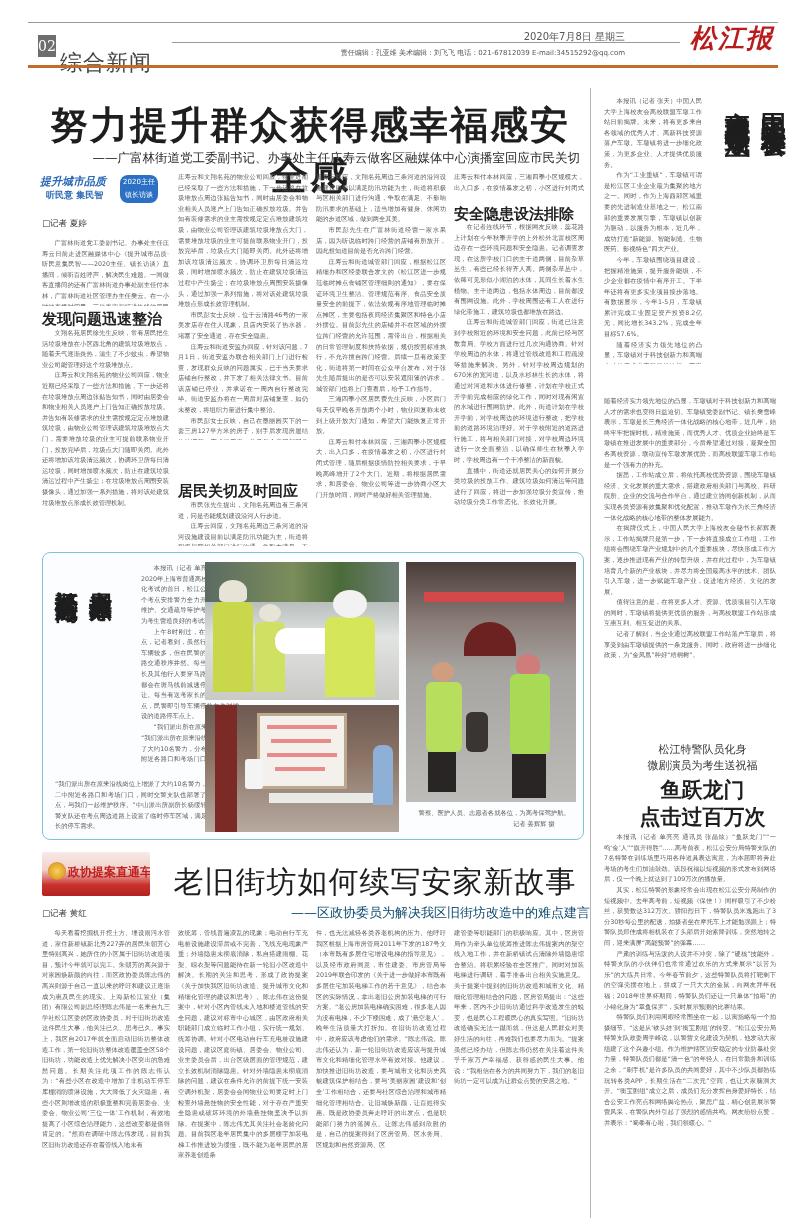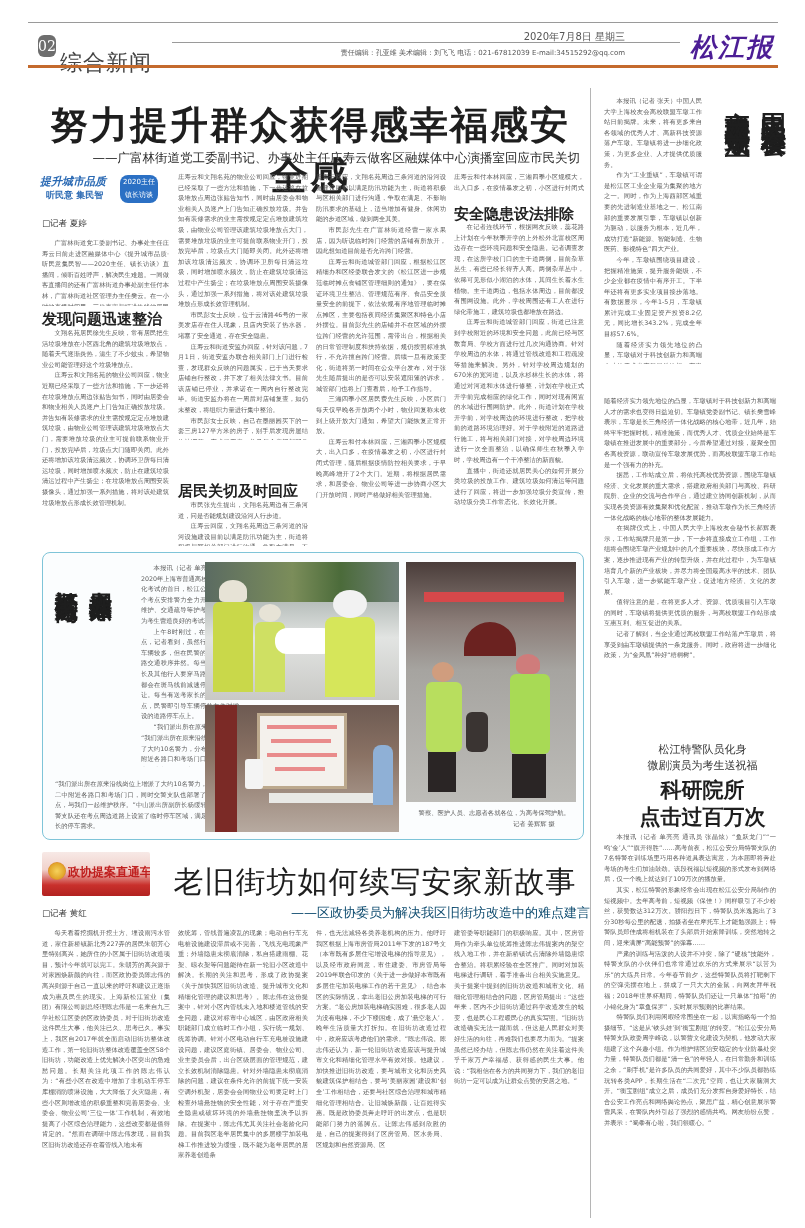--- a/index.html
+++ b/index.html
@@ -1,26 +1,26 @@
 <!DOCTYPE html>
 <html><head>
 <meta charset="utf-8">
 <style>
   * { margin: 0; padding: 0; box-sizing: border-box; }
   body { width: 805px; height: 1228px; background: #ffffff; font-family: "DejaVu Sans", sans-serif; color: #3a3a3a; overflow: hidden; position: relative; }
   .page { position: absolute; left: 0; top: 0; width: 805px; height: 1228px; }
 
   
   .top-rule { position: absolute; left: 28px; top: 22px; width: 750px; height: 1px; background: #9a9a9a; }
-  .section-no { position: absolute; left: 38px; top: 35px; width: 18px; height: 22px; background: #6e6e6e; color: #fff; font-family: "DejaVu Serif", serif; font-size: 14px; line-height: 22px; text-align: center; border-radius: 6px; }
+  .section-no { position: absolute; left: 38px; top: 35px; width: 18px; height: 22px; background: #6e6e6e; color: #fff; font-family: "DejaVu Serif", serif; font-size: 14px; line-height: 22px; text-align: center; }
   .section-name { position: absolute; left: 60px; top: 32px; font-family: "DejaVu Serif", serif; font-size: 22px; color: #444; letter-spacing: 1px; margin-top: 16px; }
   .hdr-line { position: absolute; left: 172px; top: 42px; width: 508px; height: 1px; background: #9a9a9a; }
   .hdr-date { position: absolute; right: 180px; top: 30px; font-size: 10px; color: #555; }
   .hdr-credits { position: absolute; right: 180px; top: 48px; font-size: 7px; color: #555; white-space: nowrap; }
-  .masthead { position: absolute; left: 690px; top: 30px; font-family: "DejaVu Serif", serif; font-size: 26px; color: #4c1d95; font-style: italic; font-weight: bold; letter-spacing: 2px; }
+  .masthead { position: absolute; left: 690px; top: 21px; font-family: "DejaVu Serif", serif; font-size: 26px; color: #b91c1c; font-style: italic; font-weight: bold; letter-spacing: 2px; }
   .orange-rule { position: absolute; left: 28px; top: 65px; width: 750px; height: 3px; background: #c46a2d; }
 
   
   .col-sep { position: absolute; left: 590px; top: 88px; width: 1px; height: 1130px; background: #b5b5b5; }
 
   
   .main-title { position: absolute; left: 40px; top: 100px; width: 540px; text-align: center; font-family: "DejaVu Sans", sans-serif; font-weight: bold; font-size: 38px; color: #1e1e1e; letter-spacing: 2px; }
   .main-sub { position: absolute; left: 40px; top: 150px; width: 540px; text-align: right; font-size: 12.5px; color: #2a2a2a; }
   .badge { position: absolute; left: 40px; top: 172px; width: 120px; height: 34px; }
   .badge-logo { position: absolute; left: 0; top: 2px; font-size: 11px; font-weight: bold; color: #2a69b3; font-style: italic; font-family: Liberation Mono, monospace; }
@@ -207,21 +207,21 @@
     <p>在揭牌仪式上，中国人民大学上海校友会秘书长郝辉表示，工作站揭牌只是第一步，下一步将直接成立工作组，工作组将会围绕车墩产业规划中的几个重要板块，尽快形成工作方案，逐步推进现有产业的转型升级，并在此过程中，为车墩镇培育几个新的产业板块，并尽力将全国最高水平的技术、团队引入车墩，进一步赋能车墩产业，促进地方经济、文化的发展。</p>
     <p>值得注意的是，在将更多人才、资源、优质项目引入车墩的同时，车墩镇将提供更优质的服务，与高校联盟工作站形成互惠互利、相互促进的关系。</p>
     <p>记者了解到，当企业通过高校联盟工作站落户车墩后，将享受到由车墩镇提供的一条龙服务。同时，政府将进一步细化政策，为“金凤凰”种好“梧桐树”。</p>
   </div>
 
   <div class="rc-kicker">
     <div>松江特警队员化身</div>
     <div>微剧演员为考生送祝福</div>
   </div>
   <div class="rc-headline">
-    <div>科研院所</div>
+    <div>鱼跃龙门</div>
     <div>点击过百万次</div>
   </div>
   <div class="txt" style="left:604px; top:832px; width:172px; height:388px;">
     <p>本报讯（记者 单亮亮 通讯员 张晶炫）“鱼跃龙门”“一鸣‘金’人”“旗开得胜”……高考前夜，松江公安分局特警支队的7名特警在训练场里巧用各种道具表达寓意，为本届即将奔赴考场的考生们加油鼓劲。该段祝福以短视频的形式发布到网络后，仅一个晚上就达到了109万次的播放量。</p>
     <p>其实，松江特警的形象经常会出现在松江公安分局制作的短视频中。去年高考前，短视频《保佳！》同样吸引了不少粉丝，获赞数达312万次。骄阳烈日下，特警队员米逸跑出了3分30秒每公里的配速，拍摄者坐在摩托车上才能勉强跟上；特警队员郑佳成将相机装在了头部后开始索降训练，突然地转之间，迎来满屏“高能预警”的弹幕……</p>
     <p>严肃的训练与活泼的人设并不冲突，除了“硬核”技能外，特警支队的小伙伴们也常常通过欢乐的方式来展示“以苦为乐”的大练兵日常。今年春节前夕，这些特警队员将打靶剩下的空弹壳摆在地上，拼成了一只大大的金鼠，向网友拜年祝福；2018年世界杯期间，特警队员们还让一只单体“拍嗒”的小锦化身为“章鱼保罗”，实时展示预测的比赛结果。</p>
     <p>特警队员们利用闲暇经常围坐在一起，以寓指略每一个拍摄细节。“这是从‘铁头娃’到‘衡宝剧组’的转变。”松江公安分局特警支队政委周学峰说，以警营文化建设为契机，他发动大家组建了这个兴趣小组。作为维护辖区治安稳定的专业防暴处突力量，特警队员们都是“清一色”的年轻人，在日常勤务和训练之余，“刷手机”是许多队员的共同爱好，其中不少队员都熟练玩转各类APP，长期生活在“二次元”空间，也让大家脑洞大开。“衡宝剧组”成立之后，成员们充分发挥自身爱好特长，结合公安工作亮点和网络舆论热点，聚思广益，精心创意展示警营风采，在警队内外引起了强烈的感情共鸣。网友纷纷点赞，并表示：“蜀黍有心啦，我们很暖心。”</p>
   </div>
 
 </div>

